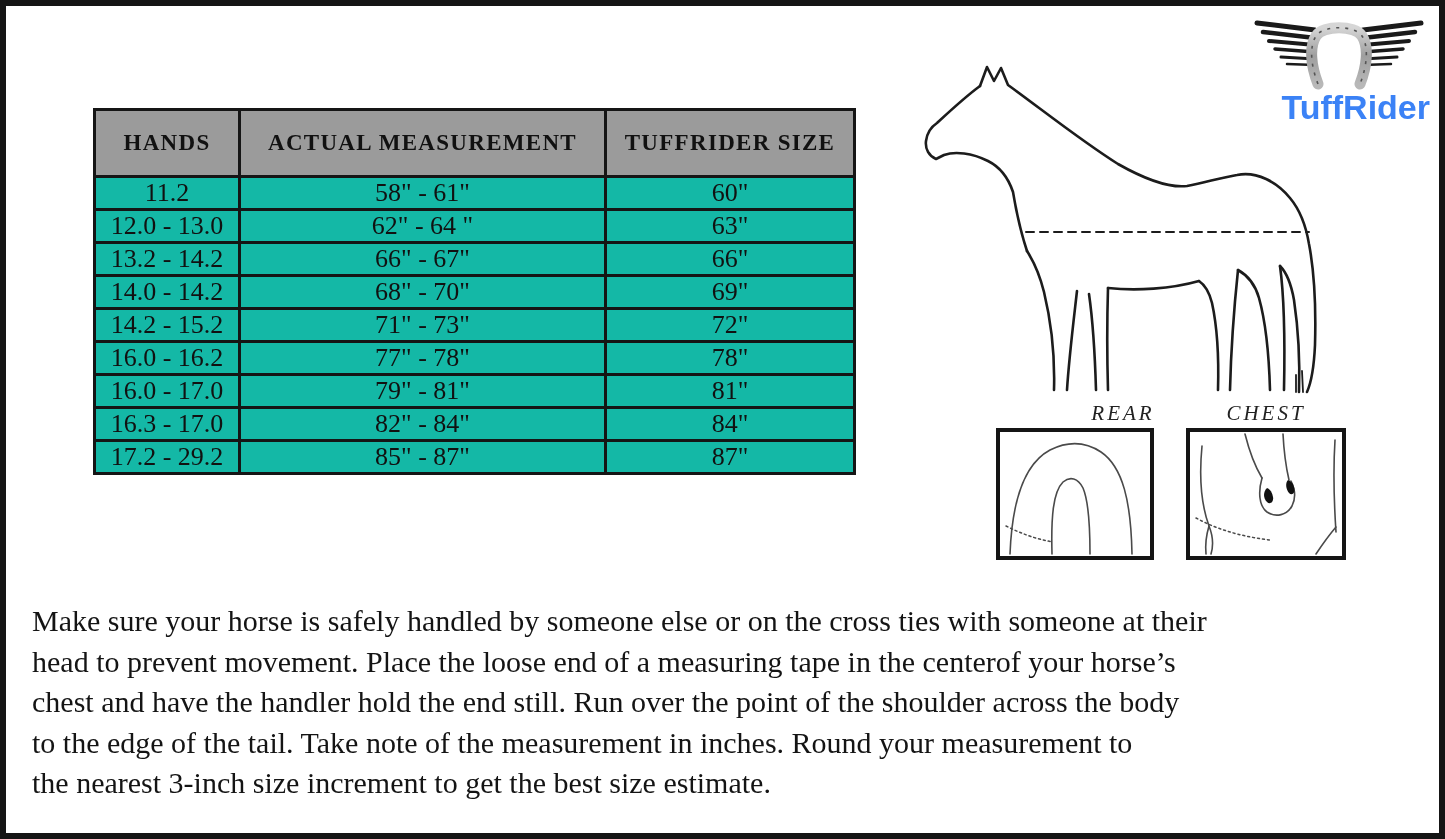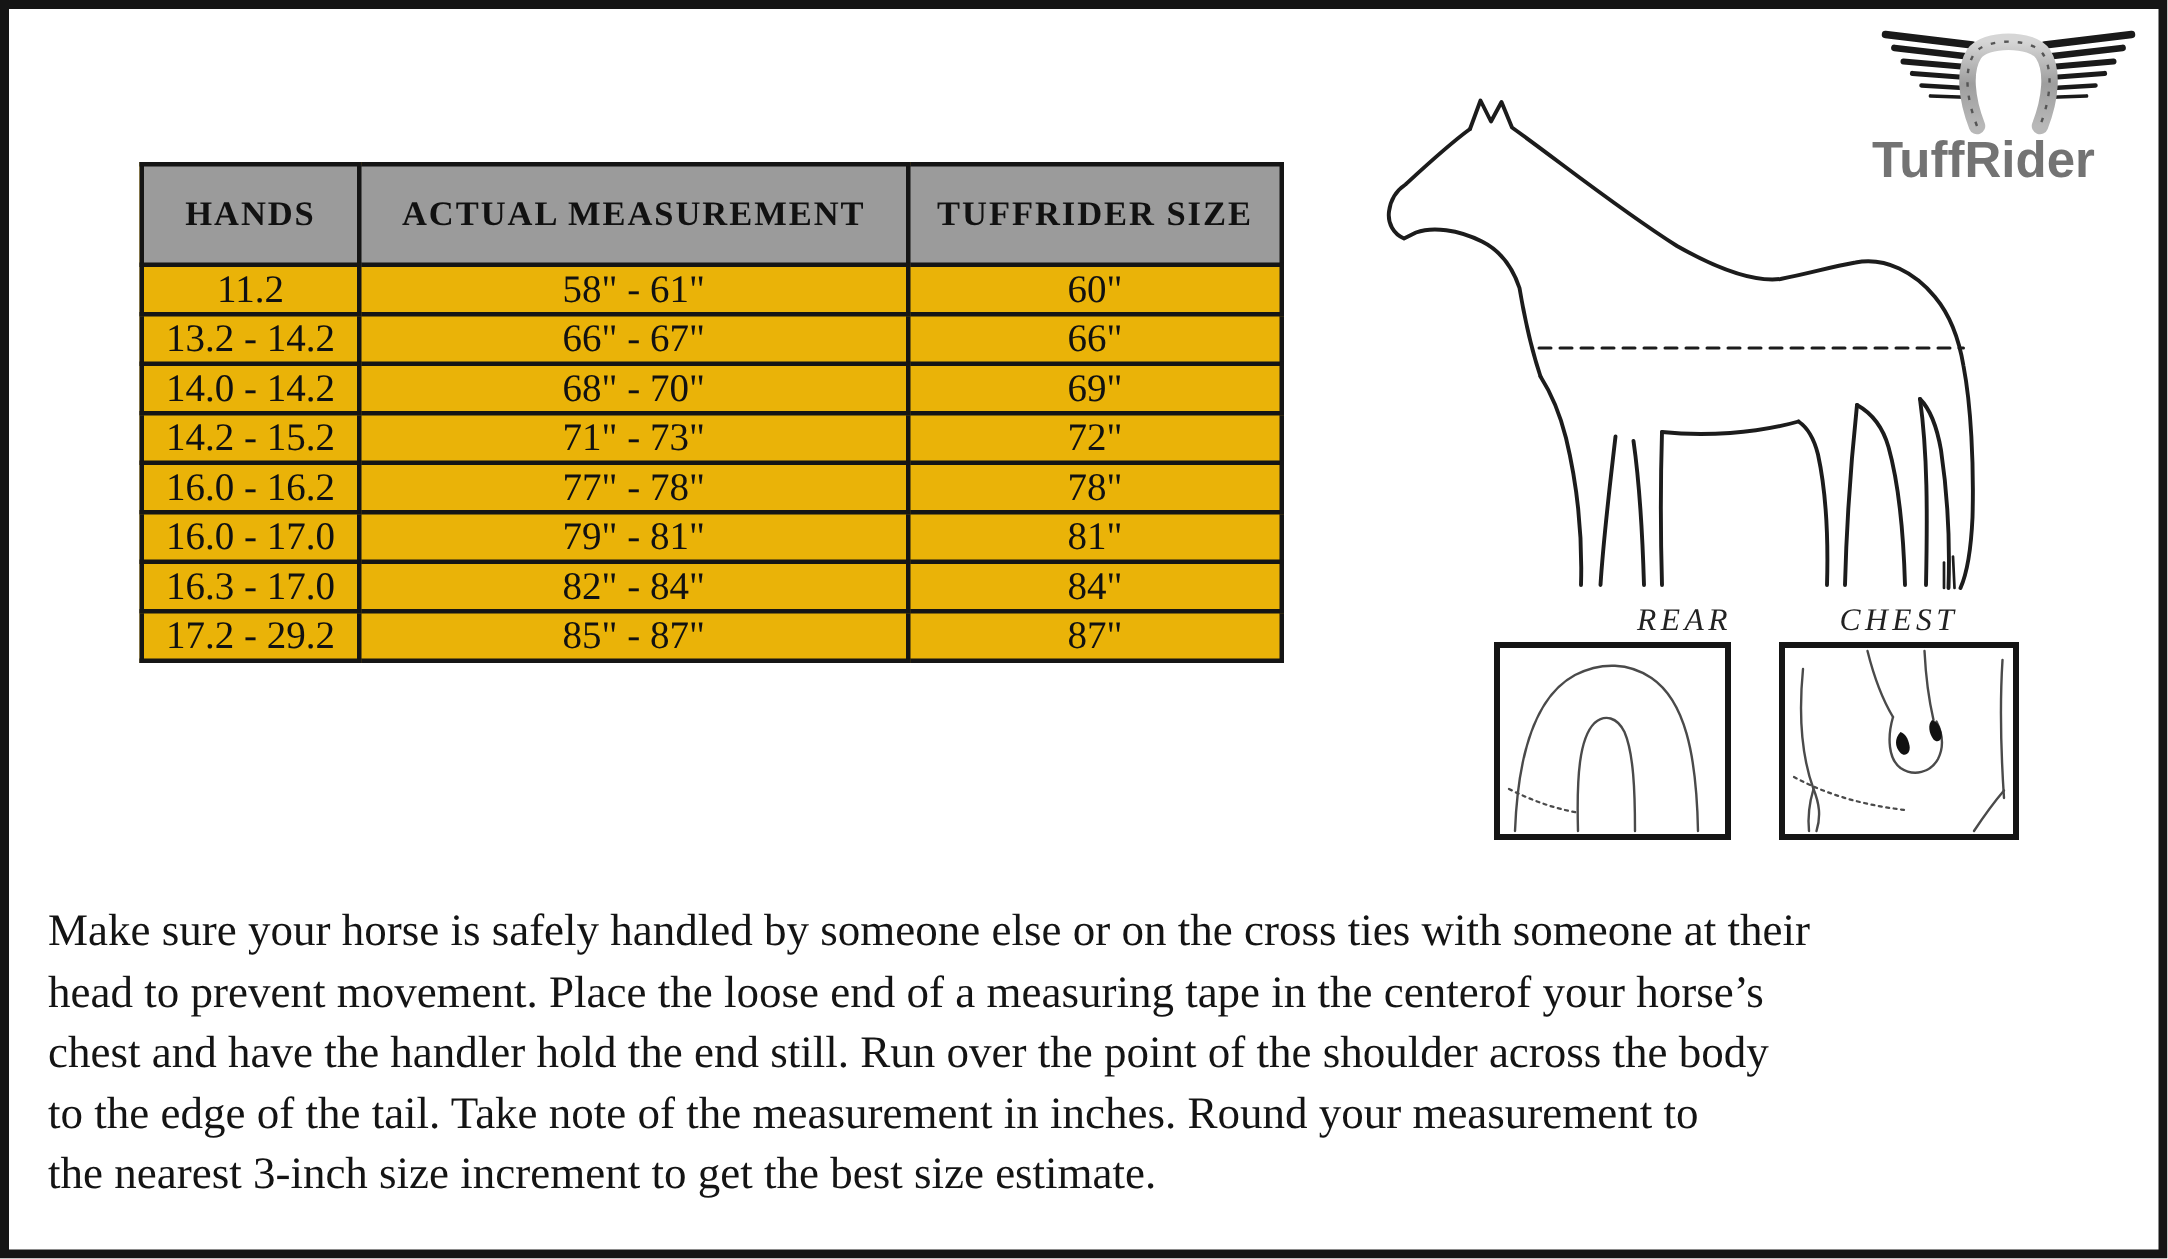--- a/index.html
+++ b/index.html
@@ -11,21 +11,21 @@
     border: 6px solid #151515;
     pointer-events: none;
   }
 
   
   .size-table-wrap { position: absolute; left: 93px; top: 108px; }
   table.size-table {
     border-collapse: collapse;
     table-layout: fixed;
     width: 760px;
-    background: #eab308;
+    background: #14b8a6;
   }
   table.size-table col.c1 { width: 145px; }
   table.size-table col.c2 { width: 366px; }
   table.size-table col.c3 { width: 249px; }
   table.size-table th {
     height: 67px;
     background: #9b9b9b;
     border: 3px solid #151515;
     font-size: 23px;
     font-weight: bold;
@@ -41,25 +41,25 @@
     vertical-align: middle;
     color: #111;
     white-space: pre;
   }
 
   
   .horse-svg { position: absolute; left: 900px; top: 40px; width: 460px; height: 360px; }
   .logo-svg  { position: absolute; left: 1253px; top: 14px; width: 172px; height: 76px; }
   .brand-text {
     position: absolute; left: 1248px; top: 88px; width: 182px;
-    text-align: left;
+    text-align: right;
     font-family: "Liberation Sans", sans-serif;
     font-weight: bold;
     font-size: 34px;
-    color: #737373;
+    color: #3b82f6;
     letter-spacing: 0px;
   }
 
   .view-label {
     position: absolute; top: 401px;
     font-style: italic;
     font-size: 21px;
     letter-spacing: 3px;
     text-align: center;
     color: #222;
@@ -102,20 +102,25 @@
           <th>HANDS</th>
           <th>ACTUAL MEASUREMENT</th>
           <th>TUFFRIDER SIZE</th>
         </tr>
       </thead>
     <tbody>
         <tr>
           <td>11.2</td>
           <td>58" - 61"</td>
           <td>60"</td>
+        </tr>
+        <tr>
+          <td>12.0 - 13.0</td>
+          <td>62" - 64 "</td>
+          <td>63"</td>
         </tr>
         <tr>
           <td>13.2 - 14.2</td>
           <td>66" - 67"</td>
           <td>66"</td>
         </tr>
         <tr>
           <td>14.0 - 14.2</td>
           <td>68" - 70"</td>
           <td>69"</td>

